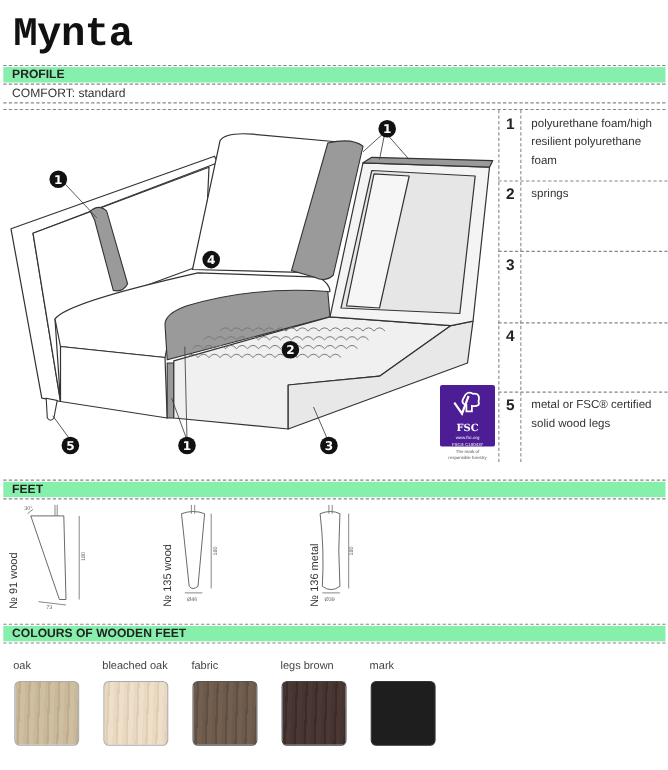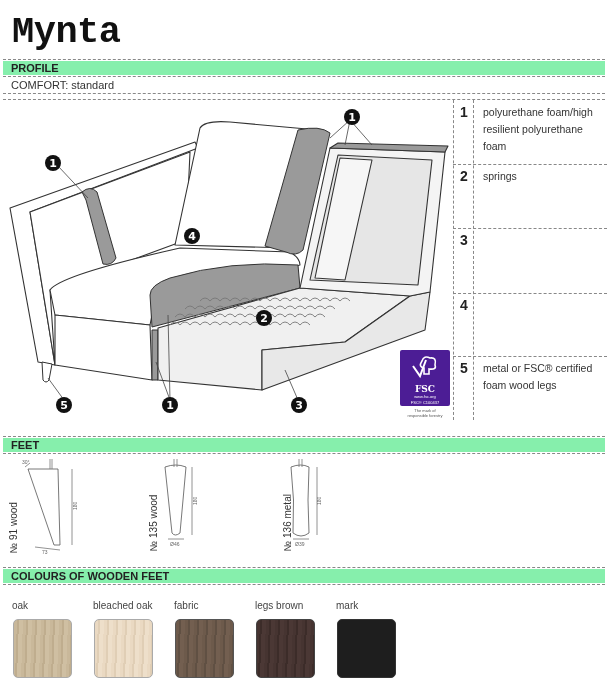--- a/index.html
+++ b/index.html
@@ -168,21 +168,21 @@
   <div class="row" style="top:128px; height:64px">
     <div class="num">3</div>
   </div>
   <div class="hline" style="top:193px"></div>
   <div class="row" style="top:193px; height:64px">
     <div class="num">4</div>
   </div>
   <div class="hline" style="top:256px"></div>
   <div class="row" style="top:256px; height:64px">
     <div class="num">5</div>
-    <div class="txt">metal or FSC® certified foam wood legs</div>
+    <div class="txt">metal or FSC® certified solid wood legs</div>
   </div>
 </div>
 
 <div class="dotline" style="top:436px"></div>
 <div class="section-header" style="top:438px">FEET</div>
 <div class="dotline" style="top:453px"></div>
 
 <div class="feet">
 
   <svg style="position:absolute; left:0; top:0" width="110" height="100" viewBox="0 0 110 100">

